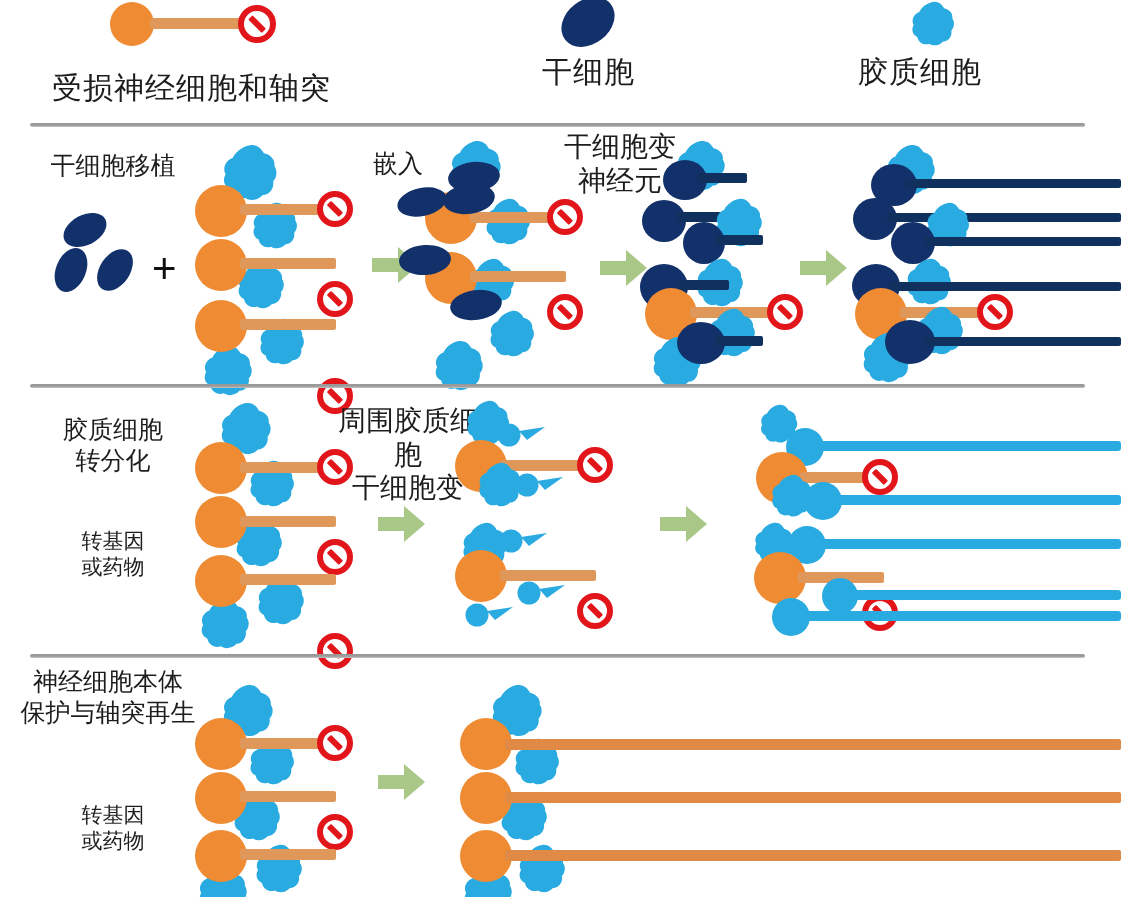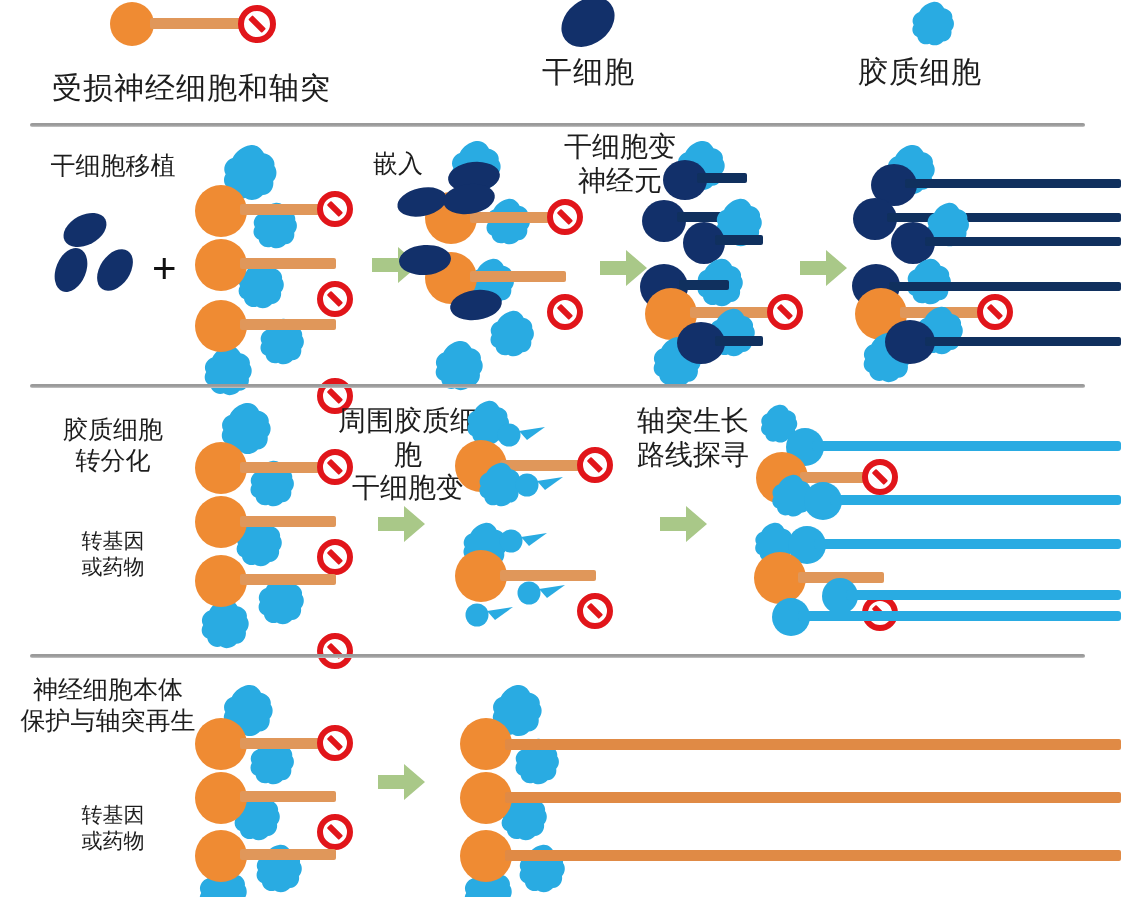--- a/index.html
+++ b/index.html
@@ -474,22 +474,20 @@
           </svg>
       </div>
       <div class="abs" style="left:10px;top:198px;width:56px;height:34px;">
         <svg viewBox="0 0 112 68" width="56" height="34">
             <circle cx="24" cy="34" r="23" fill="#29ABE2"></circle>
             <path d="M44 26 L96 18 L60 44 Z" fill="#29ABE2"></path>
           </svg>
       </div>
     </div>
 
-    <div class="abs stage-label" style="left:628px;top:12px;width:130px;">轴突生长
-路线探寻</div>
 
     <div class="abs" style="left:660px;top:112px;">
       <svg class="arrow-green" width="48" height="40" viewBox="0 0 48 40">
           <path d="M0 13 L26 13 L26 2 L47 20 L26 38 L26 27 L0 27 Z" fill="#a9c888"></path>
         </svg>
     </div>
 
     <div class="abs" style="left:728px;top:8px;width:393px;height:240px;">
       <div class="abs" style="left:30px;top:4px;width:42px;height:40px;">
         <svg viewBox="0 0 100 100" width="42" height="40">
@@ -528,21 +526,21 @@
 
       <div class="abs bluecell" style="left:44px;top:198px;width:38px;height:38px;"></div>
       <div class="abs axon-blue" style="left:70px;top:211px;width:323px;height:10px;"></div>
     </div>
   </div>
 
   <div class="abs sep" style="left:30px;top:654px;width:1055px;"></div>
 
   <div class="abs" style="left:0;top:662px;width:1121px;height:235px;">
 
-    <div class="abs row-title" style="left:8px;top:12px;width:200px;">神经细胞本体
+    <div class="abs row-title" style="left:8px;top:4px;width:200px;">神经细胞本体
 保护与轴突再生</div>
     <div class="abs row-sub" style="left:48px;top:140px;width:130px;">转基因
 或药物</div>
 
     <div class="abs" style="left:195px;top:22px;width:165px;height:215px;">
       <div class="abs" style="left:24px;top:0px;width:58px;height:54px;">
         <svg viewBox="0 0 100 100" width="58" height="54">
             <path d="M50 2 C62 0 70 8 74 16 C84 18 94 26 92 38 C98 46 96 58 90 64 C92 76 84 88 72 88 C64 97 50 99 42 93 C30 97 18 90 16 78 C6 74 2 62 8 52 C2 42 8 28 20 24 C26 12 38 4 50 2 Z" fill="#29ABE2"></path>
           </svg>
       </div>

